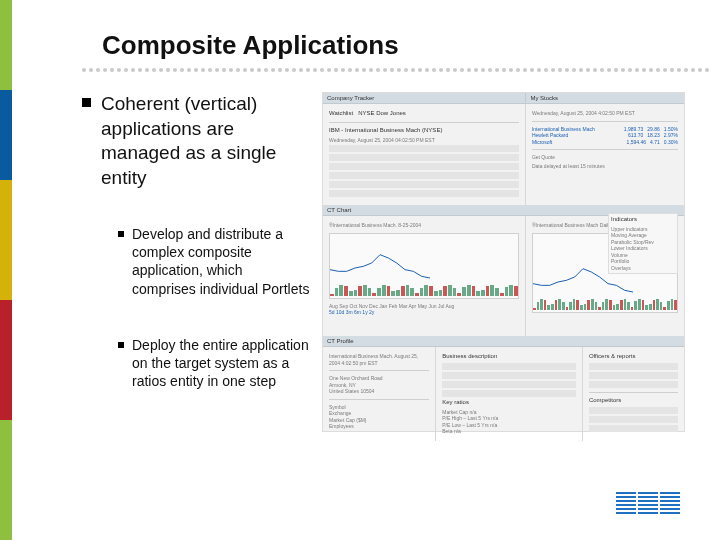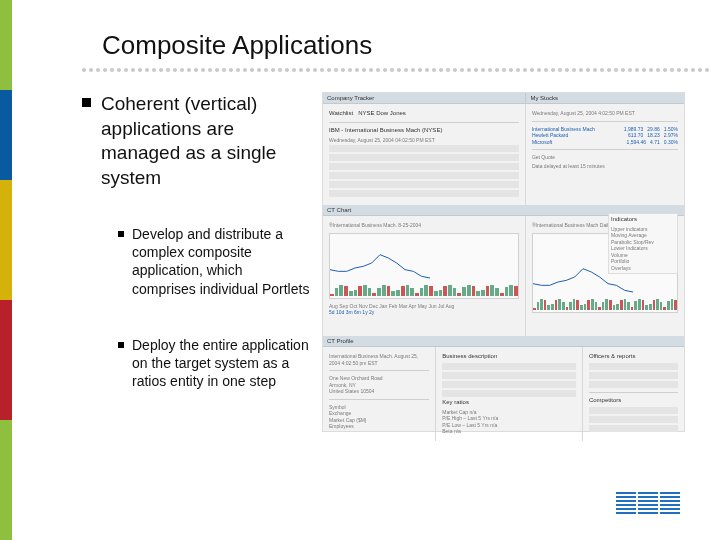--- a/index.html
+++ b/index.html
@@ -7,21 +7,21 @@
 
   
   .edge{position:absolute;left:0;top:0;width:12px;height:540px}
   .seg{width:12px}
   .s1{height:90px;background:#8fbf3f}
   .s2{height:90px;background:#0a5aa0}
   .s3{height:120px;background:#d4b20a}
   .s4{height:120px;background:#b8202a}
   .s5{height:120px;background:#8fbf3f}
 
-  .title{position:absolute;left:102px;top:30px;font-size:26px;font-weight:400}
+  .title{position:absolute;left:102px;top:30px;font-size:26px;font-weight:700}
   .title-rule{position:absolute;left:82px;top:68px;width:604px;height:6px;display:flex;gap:3px}
   .dot{flex:none;width:4px;height:4px;border-radius:50%;background:#c9c9c9}
 
   .bullet-row{position:absolute;display:flex;align-items:flex-start}
   .sqb{display:inline-block;width:9px;height:9px;background:#000;margin-top:6px;margin-right:10px;flex:none}
   .ssqb{display:inline-block;width:6px;height:6px;background:#000;margin-top:6px;margin-right:8px;flex:none}
 
   .b1{left:82px;top:92px;width:230px}
   .b1 .txt{font-size:19px;line-height:1.3}
 
@@ -147,21 +147,21 @@
     <div class="dot"></div>
     <div class="dot"></div>
     <div class="dot"></div>
     <div class="dot"></div>
     <div class="dot"></div>
     <div class="dot"></div>
   </div>
 
 <div class="bullet-row b1">
   <span class="sqb"></span>
-  <span class="txt">Coherent (vertical) applications are managed as a single system</span>
+  <span class="txt">Coherent (vertical) applications are managed as a single entity</span>
 </div>
 
 <div class="bullet-row sb sb1">
   <span class="ssqb"></span>
   <span class="txt">Develop and distribute a complex composite application, which comprises individual Portlets</span>
 </div>
 
 <div class="bullet-row sb sb2">
   <span class="ssqb"></span>
   <span class="txt">Deploy the entire application on the target system as a ratios entity in one step</span>

